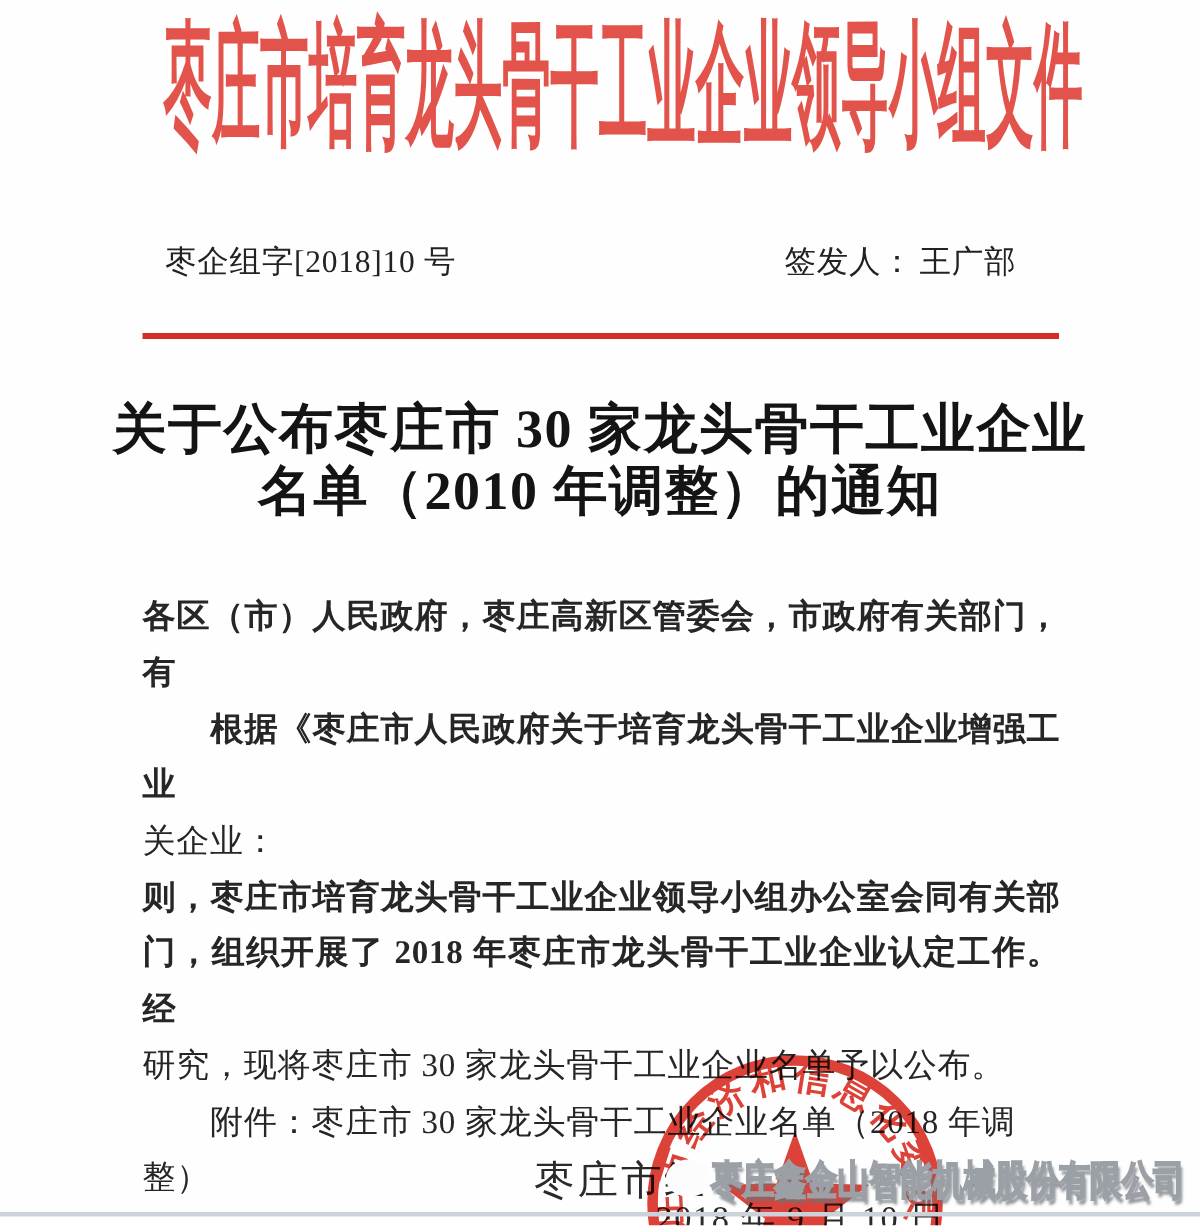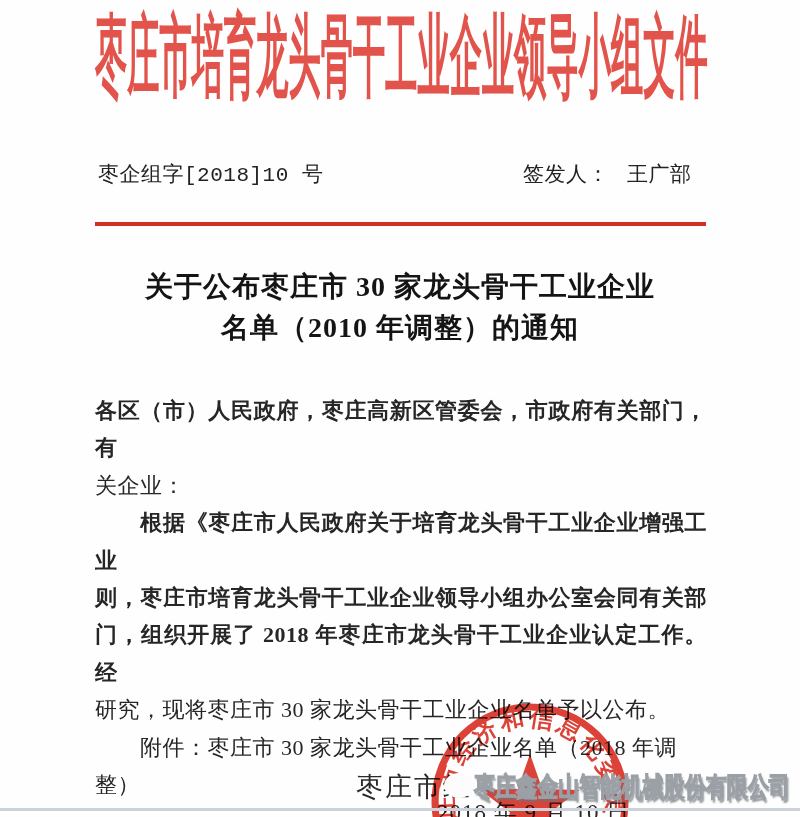--- a/index.html
+++ b/index.html
@@ -6,39 +6,39 @@
   .page {
     position: relative;
     width: 800px;
     height: 817px;
     background: #fefefef8;
     overflow: hidden;
     font-family: "Liberation Serif", "DejaVu Serif", serif;
   }
 
   
-  .letterhead { position: absolute; left: 95px; top: 10px; width: 615px; height: 96px; }
+  .letterhead { position: absolute; left: 109px; top: 10px; width: 615px; height: 96px; }
   .letterhead-inner {
     font-size: 50px; font-weight: 700; color: #e2544b;
     white-space: nowrap; line-height: 52px;
     transform: scale(0.645, 1.80); transform-origin: 0 0;
   }
 
   
   .docrow { position: absolute; top: 160px; left: 0; width: 100%; height: 30px; font-size: 21px; color: #222; }
-  .doc-number { position: absolute; left: 98px; letter-spacing: 0.5px; font-family: Liberation Mono, monospace; }
+  .doc-number { position: absolute; left: 110px; letter-spacing: 0.5px; }
   .signer { position: absolute; left: 523px; letter-spacing: 0.5px; }
-  .signer-name { margin-left: 18px; }
+  .signer-name { margin-left: 4px; }
 
   
   .rule { position: absolute; top: 222px; left: 95px; width: 611px; height: 4px; background: #cf2f26; }
 
   
   .title { position: absolute; top: 266px; left: 0; width: 100%; text-align: center;
-           font-size: 28px; font-weight: 700; color: #141414; line-height: 41px; letter-spacing: 1px; }
+           font-size: 36px; font-weight: 700; color: #141414; line-height: 41px; letter-spacing: 1px; }
 
   
   .body-block { position: absolute; top: 392px; left: 95px; width: 612px; font-size: 22px; color: #262626; }
   .bline { line-height: 37.4px; letter-spacing: 0.5px; }
   .bline.full { text-align: justify; text-align-last: justify; font-weight: bold; }
 
   
   .issuer { position: absolute; left: 356px; top: 769px; font-size: 27px; letter-spacing: 2px; color: #2a2a2a; z-index: 1; }
   .docdate { position: absolute; left: 437px; top: 797px; font-size: 23px; color: #2a2a2a; z-index: 1; letter-spacing: 1px; }
   .seal { position: absolute; left: 430px; top: 702px; width: 200px; height: 200px;
@@ -71,22 +71,22 @@
 
   <div class="rule"></div>
 
   <div class="title">
     <div>关于公布枣庄市 30 家龙头骨干工业企业</div>
     <div>名单（2010 年调整）的通知</div>
   </div>
 
   <div class="body-block">
     <div class="bline full">各区（市）人民政府，枣庄高新区管委会，市政府有关部门，有</div>
+    <div class="bline full">　　根据《枣庄市人民政府关于培育龙头骨干工业企业增强工业</div>
     <div class="bline">关企业：</div>
-    <div class="bline full">　　根据《枣庄市人民政府关于培育龙头骨干工业企业增强工业</div>
     <div class="bline full">则，枣庄市培育龙头骨干工业企业领导小组办公室会同有关部</div>
     <div class="bline full">门，组织开展了 2018 年枣庄市龙头骨干工业企业认定工作。经</div>
     <div class="bline">研究，现将枣庄市 30 家龙头骨干工业企业名单予以公布。</div>
     <div class="bline">　　附件：枣庄市 30 家龙头骨干工业企业名单（2018 年调整）</div>
   </div>
 
   <div class="issuer">枣庄市经</div>
 
   <div class="docdate">2018 年 9 月 10 日</div>
 

